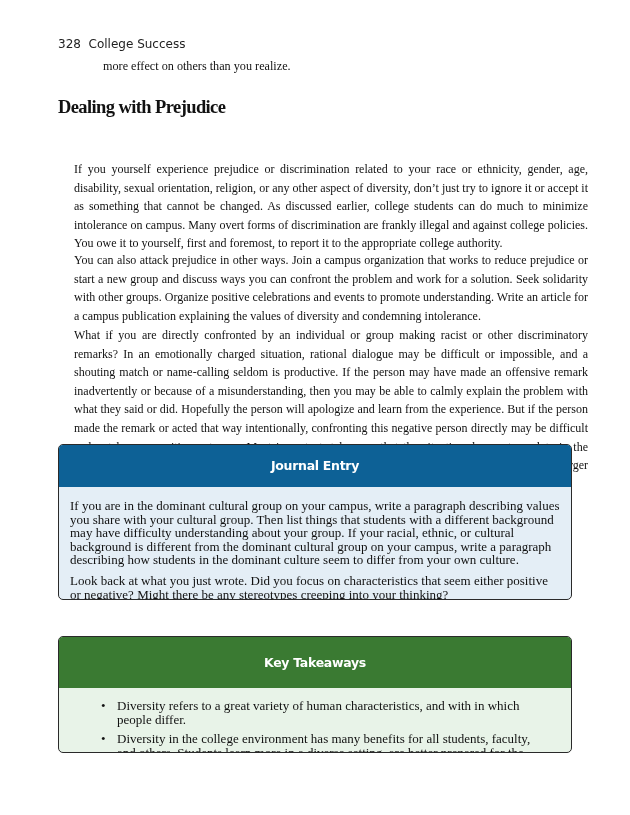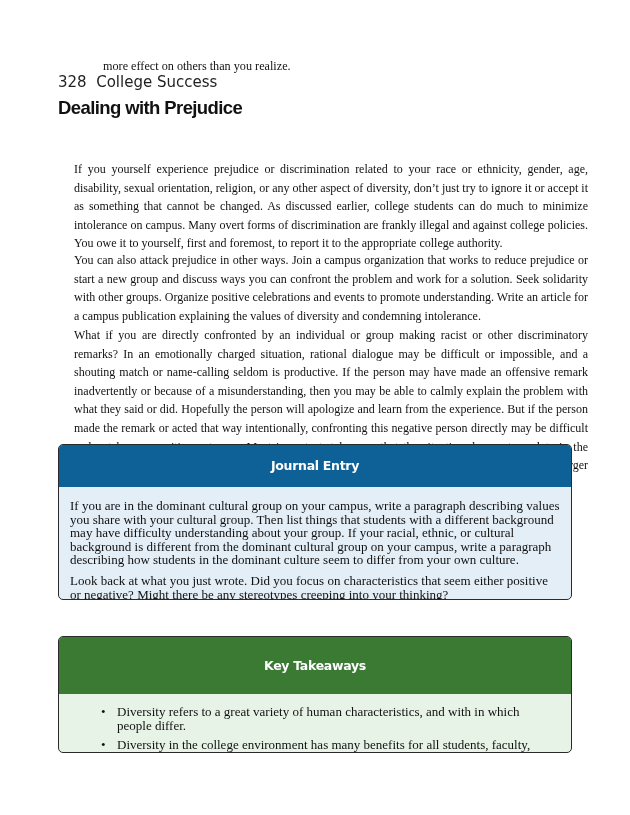--- a/index.html
+++ b/index.html
@@ -1,27 +1,27 @@
 <!DOCTYPE html>
 <html><head>
   <meta charset="utf-8">
   <style>
     html, body { margin: 0; padding: 0; background: #ffffff; }
     body { width: 630px; height: 815px; position: relative; overflow: hidden; }
     .running-head {
       position: absolute; left: 58px; top: 37px;
-      font-family: "DejaVu Sans", sans-serif; font-size: 15px; color: #222; margin-top: 36px;
+      font-family: "DejaVu Sans", sans-serif; font-size: 12px; color: #222;
     }
     .cont-line {
       position: absolute; left: 103px; top: 59px;
       font-family: "Liberation Serif", serif; font-size: 12.2px; color: #111;
     }
     .heading {
       position: absolute; left: 58px; top: 97px; margin: 0;
-      font-family: Liberation Sans, sans-serif; font-size: 18.5px; font-weight: bold;
+      font-family: Liberation Serif, serif; font-size: 18.5px; font-weight: bold;
       color: #111; letter-spacing: -0.6px;
     }
     .para {
       position: absolute; left: 58px; width: 514px; margin: 16px;
       font-family: "Liberation Serif", serif; font-size: 12px; line-height: 18.6px;
       color: #111; text-align: justify;
     }
     #p1 { top: 144px; }
     #p2 { top: 235px; }
     #p3 { top: 310px; }
@@ -33,21 +33,21 @@
       overflow: hidden;
     }
     .box-header {
       height: 42px; display: flex; align-items: center; justify-content: center;
       font-family: "DejaVu Sans", sans-serif; font-size: 12.5px; font-weight: bold;
       color: #ffffff; letter-spacing: -0.3px;
     }
     .journal { top: 444px; height: 156px; background: #e4eef6; border-color: #2a2a2a; }
     .journal .box-header { background: #0d6196; margin: -1px -1px 0 -1px; height: 43px; }
     .takeaways { top: 636px; height: 117px; background: #e8f3e8; border-color: #2a2a2a; }
-    .takeaways .box-header { background: #3a7a32; margin: -1px -1px 0 -1px; height: 58px; }
+    .takeaways .box-header { background: #3a7a32; margin: -1px -1px 0 -1px; height: 52px; }
 
     .box-body {
       padding: 12px 11px 0 11px;
       font-family: "Liberation Serif", serif; font-size: 13px; line-height: 13.6px; color: #111;
     }
     .box-body p { margin: 0 0 7px 0; }
     .takeaways .box-body { padding: 11px 20px 0 38px; }
     .takeaways ul { margin: 0; padding: 0; list-style: none; }
     .takeaways li { position: relative; padding-left: 20px; margin-bottom: 6px; }
     .takeaways li .bullet {

